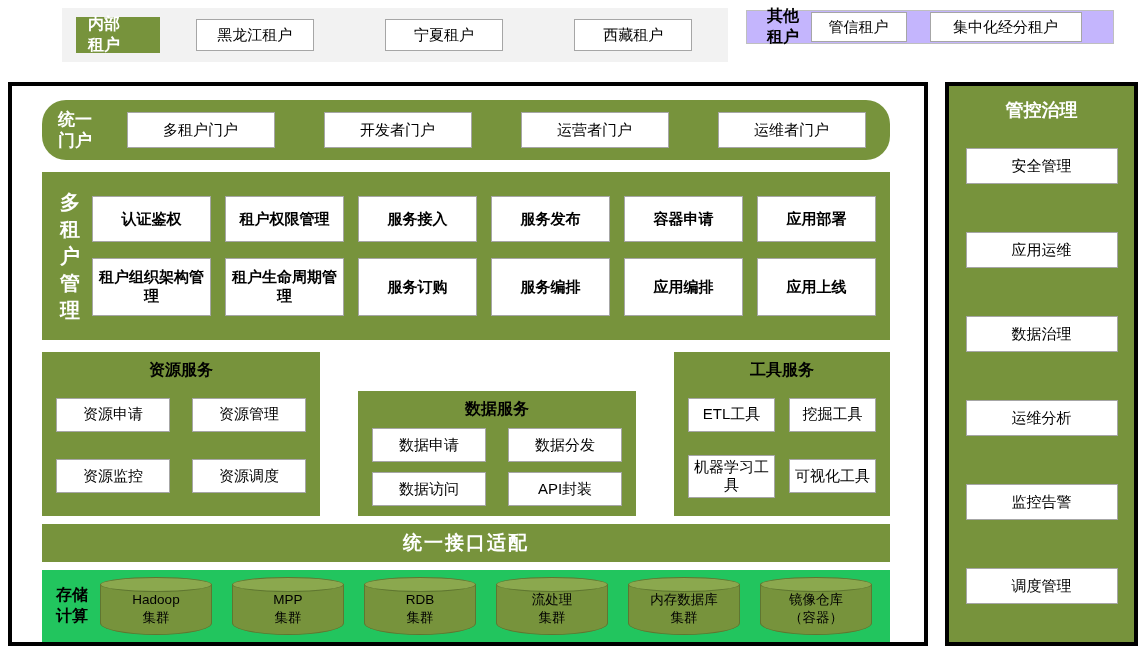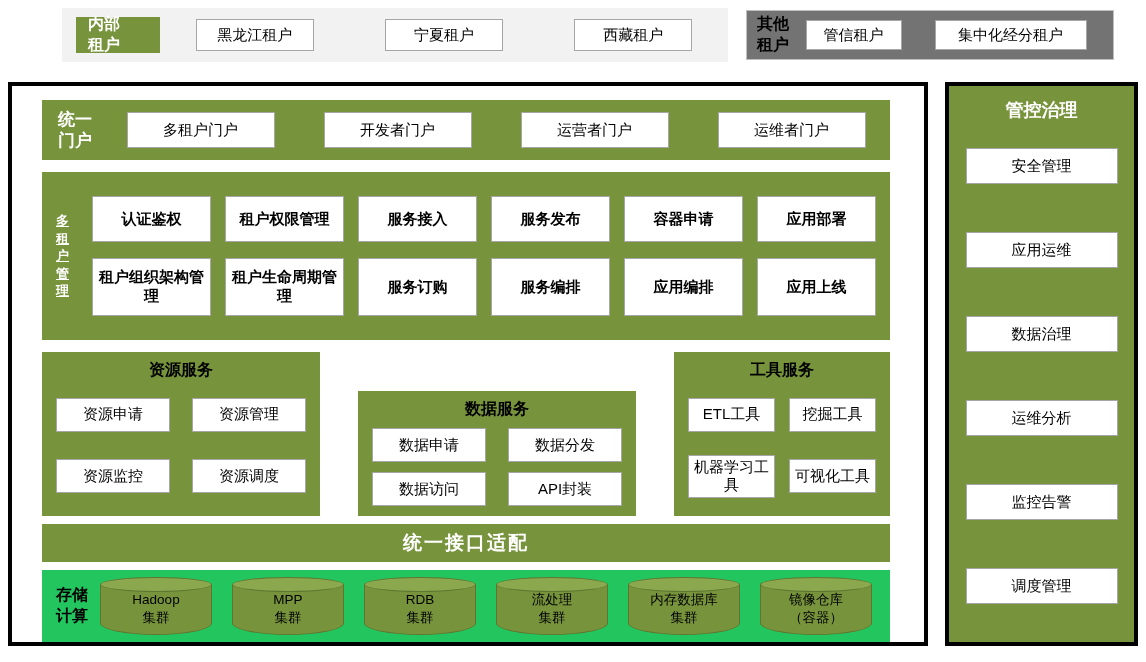--- a/index.html
+++ b/index.html
@@ -23,50 +23,50 @@
     position:absolute; left:62px; top:8px; width:666px; height:54px;
     background:#f2f2f2; display:flex; align-items:center; padding-left:14px;
   }
   .band-label {
     width:84px; height:36px; color:#fff; font-weight:bold; font-size:16px;
     display:flex; align-items:center; padding-left:12px; line-height:1.3;
   }
   .band-boxes { flex:1; display:flex; justify-content:space-around; align-items:center; }
   .tb { width:118px; height:32px; }
   .band-right {
-    position:absolute; left:746px; top:10px; width:368px; height:50px;
-    background:#737373; border:1px solid #bfbfbf;
-    display:flex; align-items:center; padding:0 10px;
+    position:absolute; left:746px; top:10px; width:368px; height:34px;
+    background:#c4b5fd; border:1px solid #bfbfbf;
+    display:flex; align-items:center; padding:0 20px;
   }
   .other-label { font-weight:bold; font-size:16px; line-height:1.3; color:#000; }
   .band-right .band-boxes { flex:1; }
   .tb-small { width:96px; height:30px; }
   .tb-wide { width:152px; height:30px; }
 
   
   .main-box {
     position:absolute; left:8px; top:82px; width:920px; height:564px;
     border:4px solid #000; background:#fff;
   }
 
   .portal-bar {
     position:absolute; left:30px; top:14px; width:848px; height:60px;
-    display:flex; align-items:center; padding-left:16px;
+    display:flex; align-items:center; padding-left:16px;border-radius:24px;
   }
   .bar-label { color:#fff; font-weight:bold; font-size:17px; line-height:1.25; width:44px; }
   .portal-boxes { flex:1; display:flex; justify-content:space-around; align-items:center; }
   .pb { width:148px; height:36px; }
 
   .tenant-mgmt {
     position:absolute; left:30px; top:86px; width:848px; height:168px;
     display:flex; align-items:center; padding:0 14px;
   }
   .vert-label {
-    width:24px; color:#fff; font-weight:bold; font-size:13px; line-height:1.35;
-    text-align:left; word-break:break-all;text-decoration:underline;
+    width:24px; color:#fff; font-weight:bold; font-size:20px; line-height:1.35;
+    text-align:right; word-break:break-all;
   }
   .tm-grid {
     flex:1; margin-left:12px;
     display:grid; grid-template-columns:repeat(6,1fr); grid-template-rows:46px 58px;
     gap:16px 14px; align-content:center;font-weight:bold;
   }
   .tm-grid .white-box { height:100%; }
 
   .services-row {
     position:absolute; left:30px; top:266px; width:848px; height:164px;

